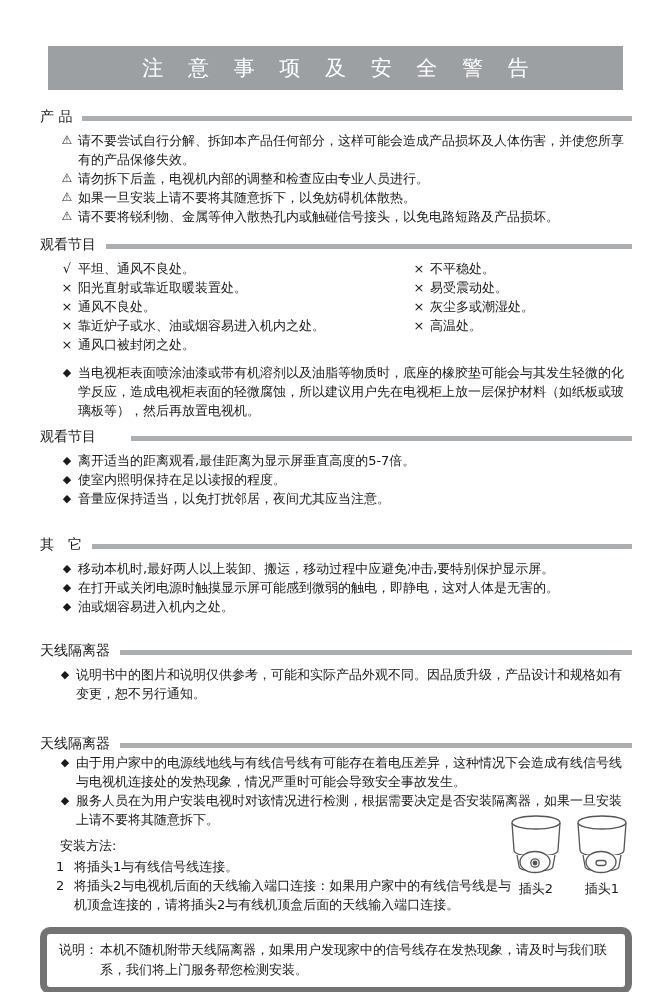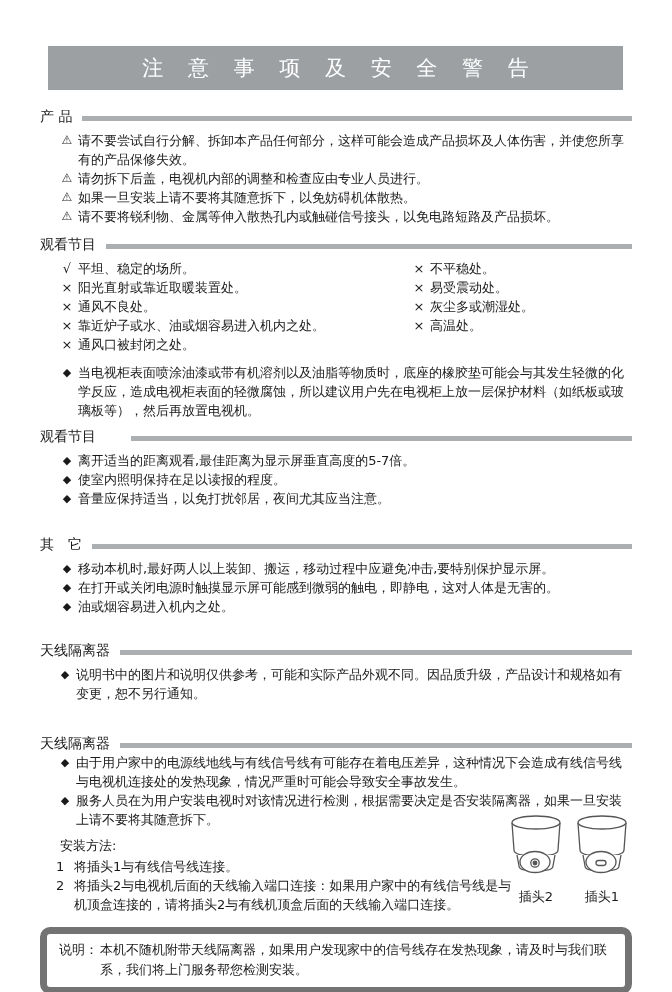--- a/index.html
+++ b/index.html
@@ -26,21 +26,21 @@
   .col-right { flex:1; }
   .warn { font-size:12px; }
   .diamond { font-size:11px; line-height:19px; }
   .note-par { margin-top:9px; }
   .sub-label { font-size:13px; line-height:19px; margin:7px 0 2px 20px; }
   .step-row .mark { width:18px; text-align:left; padding-left:2px; }
   .method-wrap { position:relative; }
   .steps { width:462px; }
   .figure { position:absolute; right:2px; top:-22px; display:flex; gap:10px; }
   .plug { display:flex; flex-direction:column; align-items:center; width:56px; }
-  .plug-label { font-size:13px; margin-top:10px; }
+  .plug-label { font-size:13px; margin-top:2px; }
   .footer-box {
     margin-top:13px; border:7px solid #737373; border-radius:10px;
     padding:6px 12px 7px 12px; font-size:13px; line-height:20px; display:flex;
   }
   .footer-box .lbl { flex:none; }
   .footer-box .bodytxt { flex:1; margin-left:2px; }
   .mt8 { margin-top:8px;gap:25px; } .mt10 { margin-top:10px; } .mt12 { margin-top:28px; }
   .mt26 { margin-top:26px; } .mt24 { margin-top:32px; }
 </style>
 </head>
@@ -78,21 +78,21 @@
     </div>
 
     <div class="section-head mt10">
       <span>观看节目</span>
       <span class="bar"></span>
     </div>
     <div class="cols indent1">
       <div class="col-left">
         <div class="row">
           <span class="mark">√</span>
-          <span class="txt">平坦、稳定的场所。</span>
+          <span class="txt">平坦、通风不良处。</span>
         </div>
         <div class="row">
           <span class="mark">×</span>
           <span class="txt">阳光直射或靠近取暖装置处。</span>
         </div>
         <div class="row">
           <span class="mark">×</span>
           <span class="txt">通风不良处。</span>
         </div>
         <div class="row">

